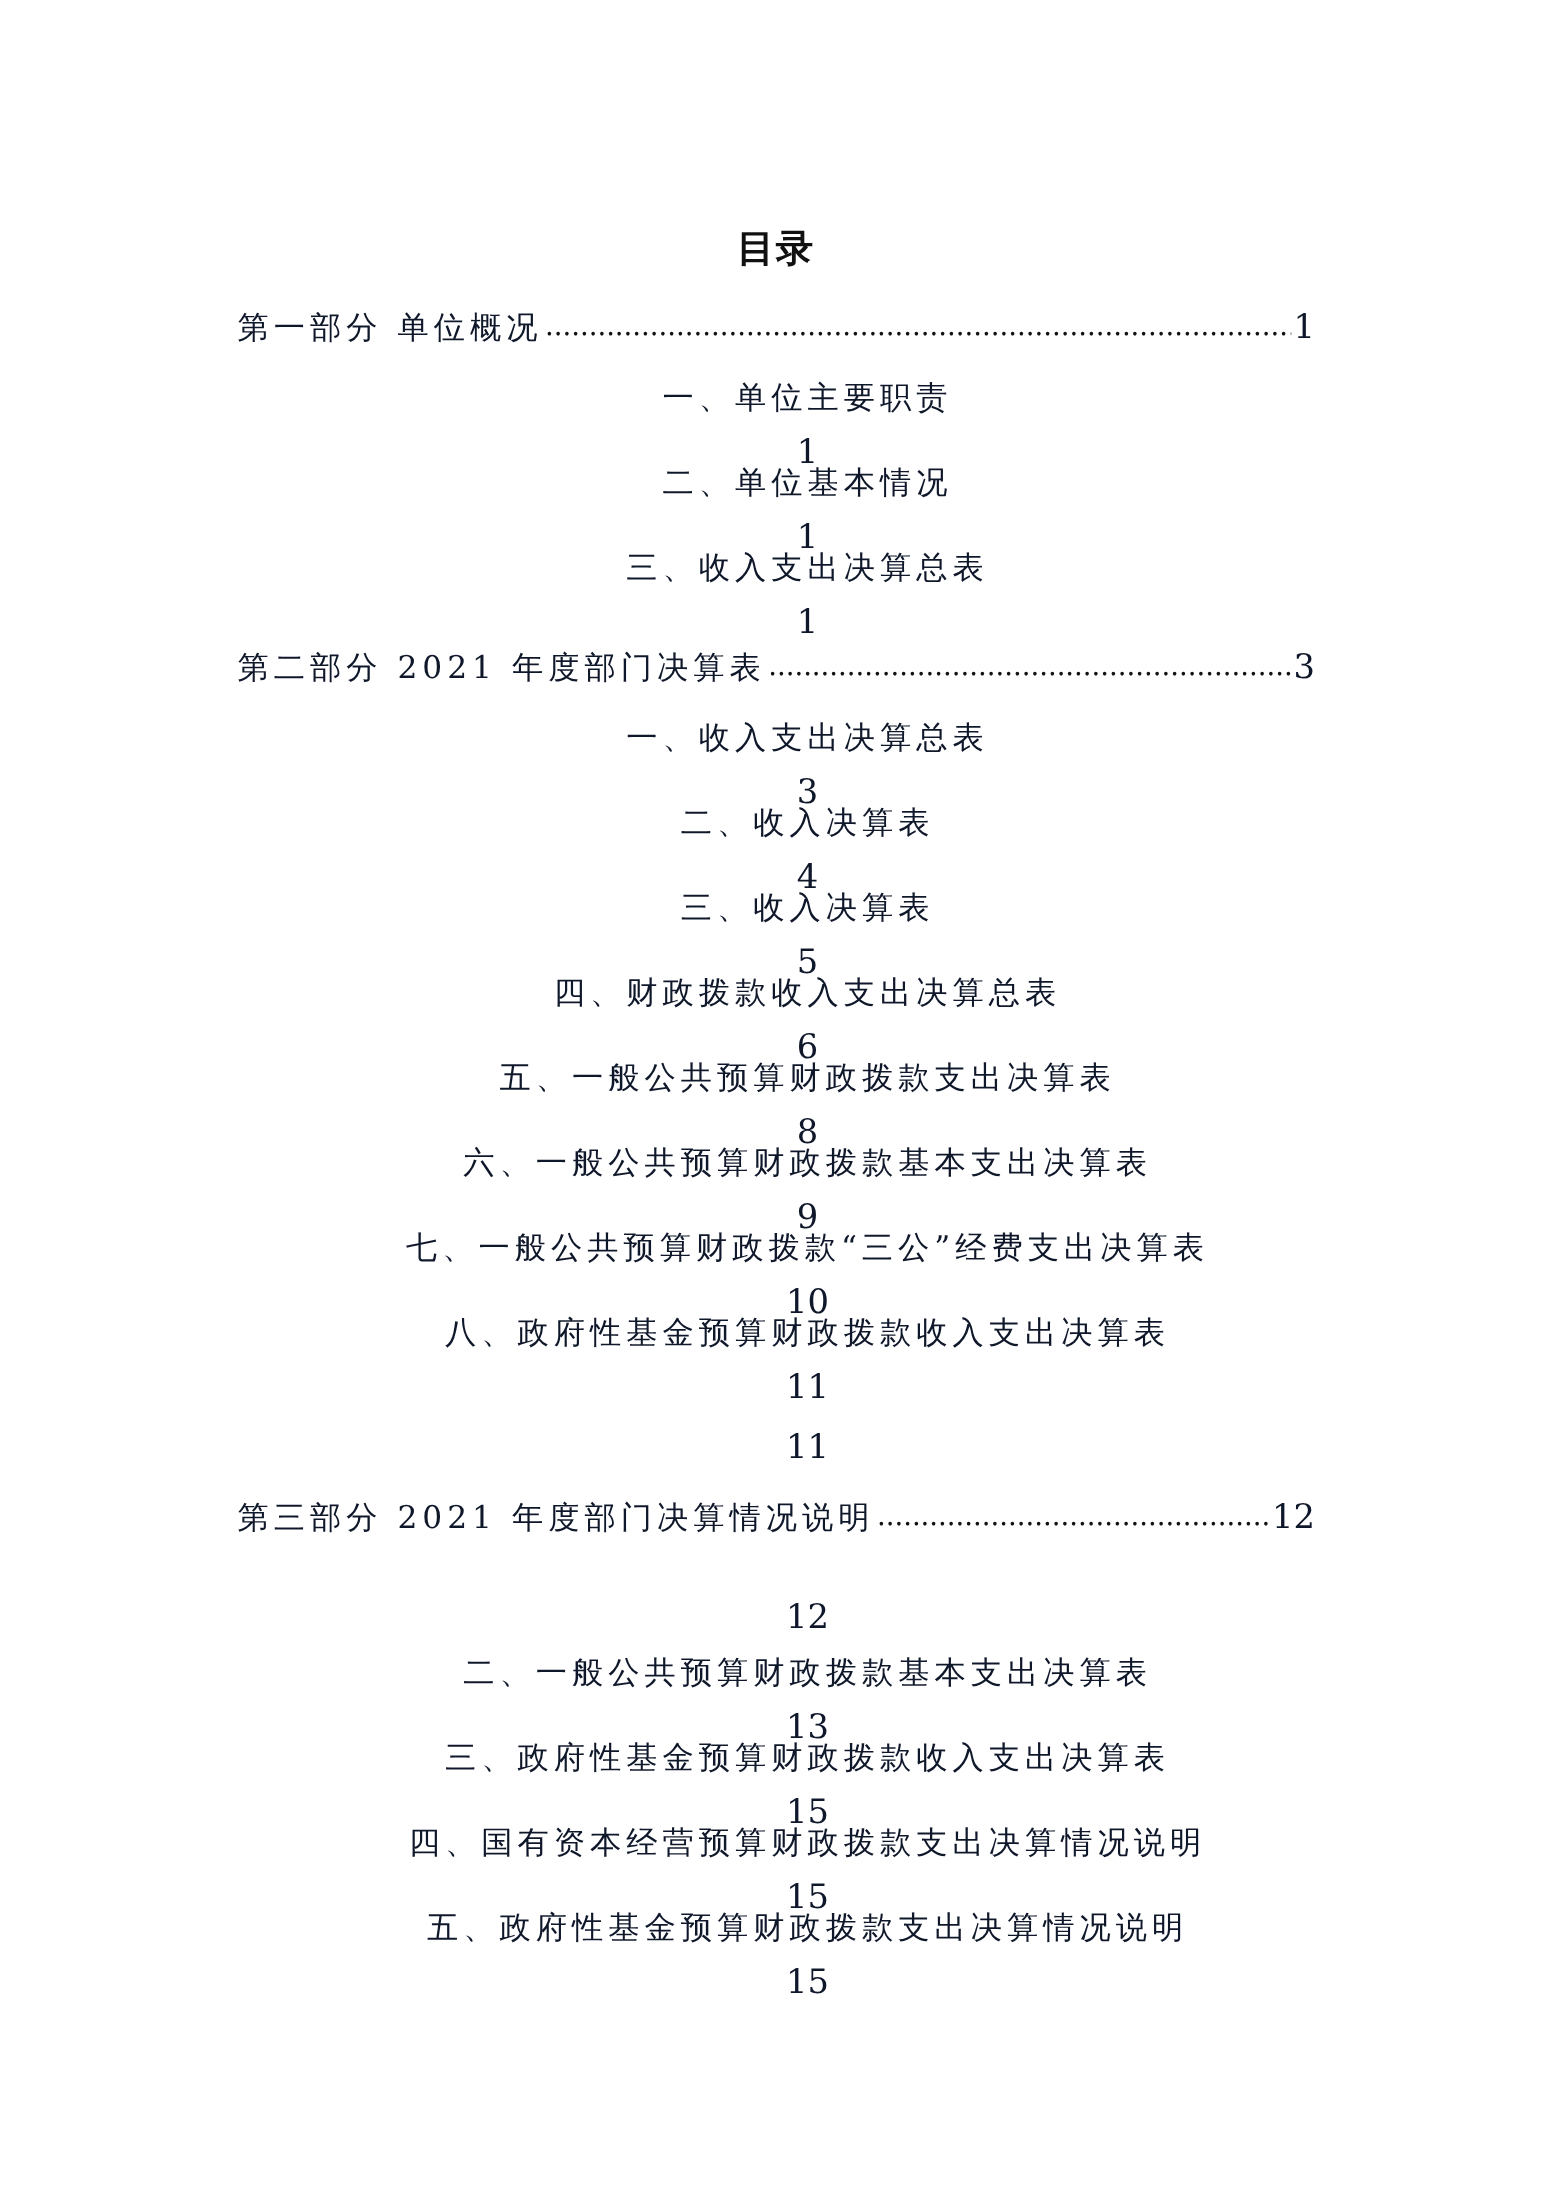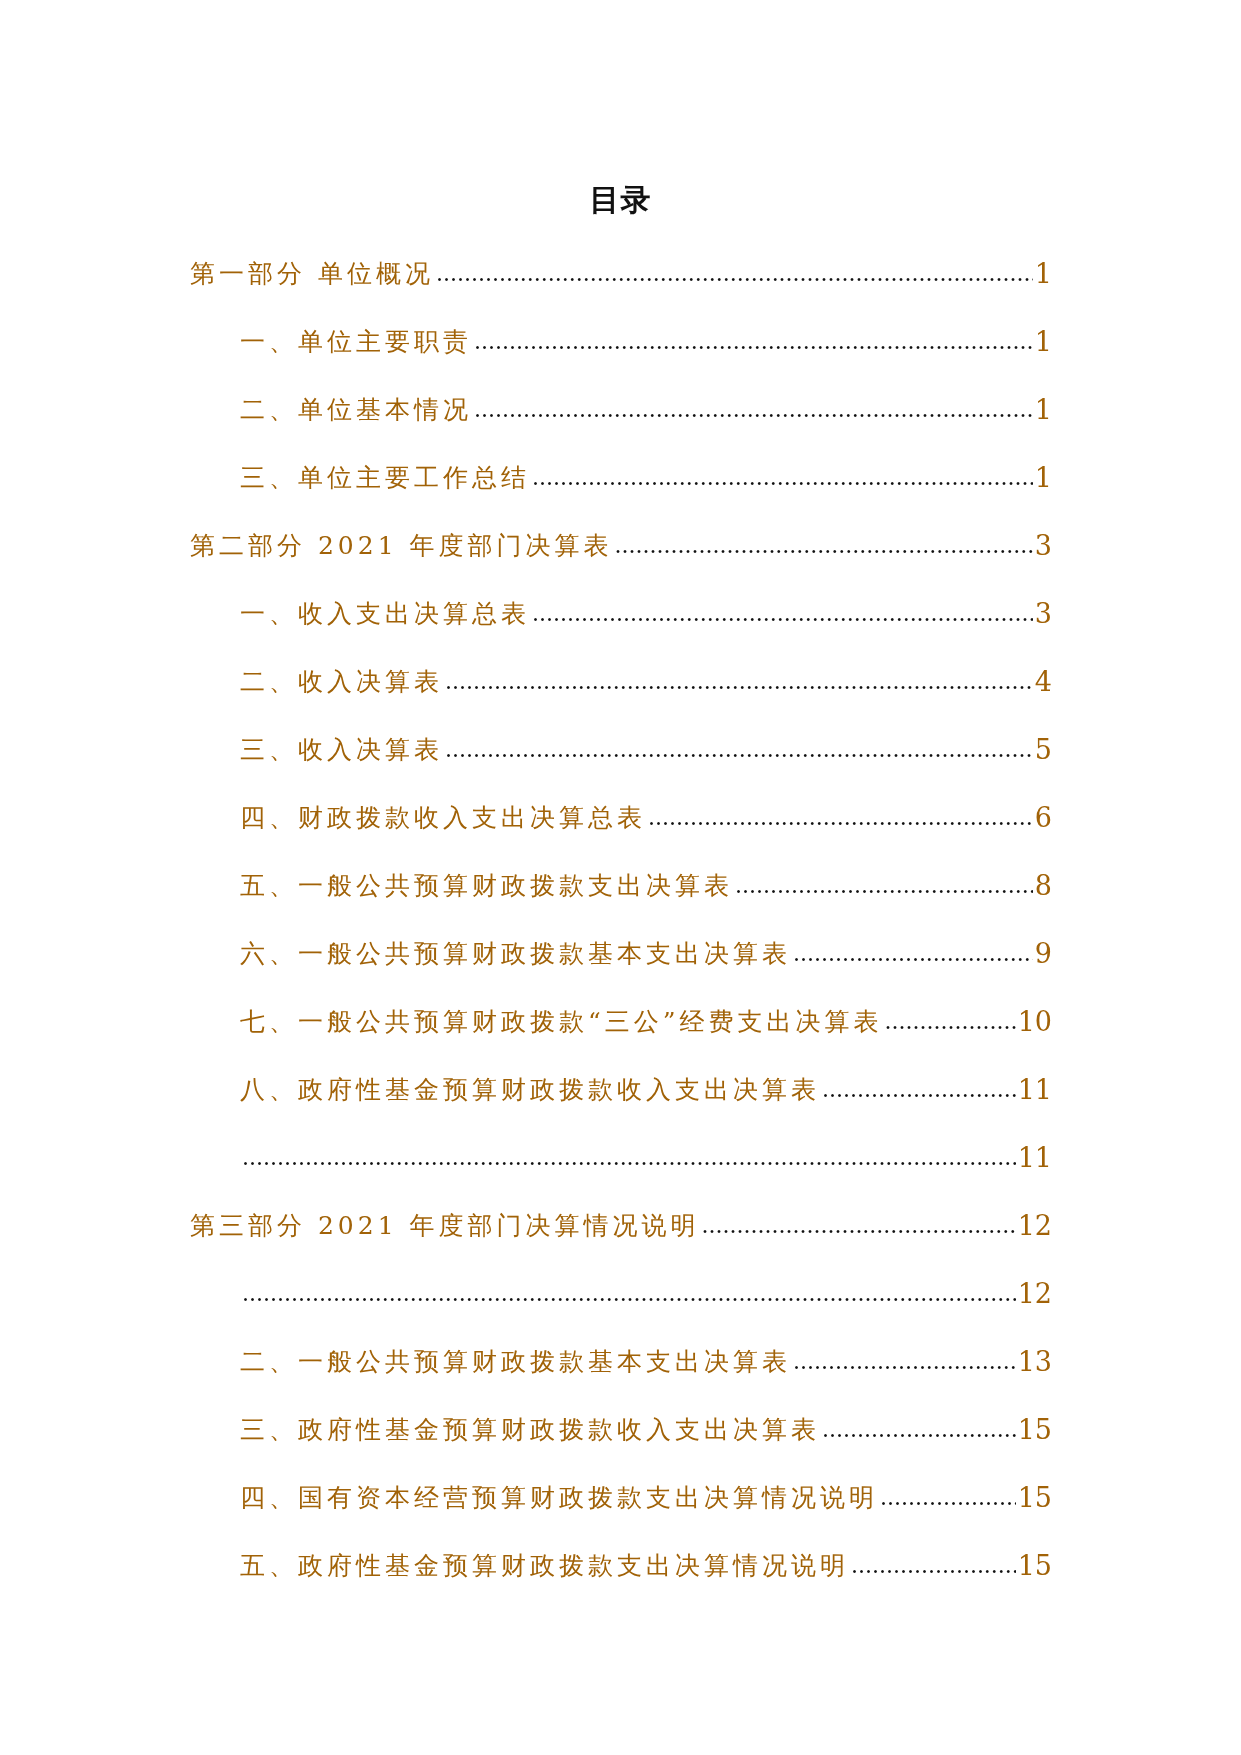--- a/index.html
+++ b/index.html
@@ -37,30 +37,31 @@
       position: absolute;
       top: 228px;
       left: 190px;
       width: 862px;
       margin: 0;
       padding: 0;
       list-style: none;
     }
     .toc-entry {
       display: flex;
-      align-items: flex-end;
+      align-items: center;
       height: 68px;
       line-height: 44px;
       font-size: 25px;
       text-decoration: none;
-      color: #a16207;
+      color: #0f172a;
       cursor: pointer;
     }
     .toc-entry.level-2 {
       padding-left: 50px;
+      flex-direction: column;
     }
     .toc-label {
       white-space: nowrap;
       letter-spacing: 4px;
       flex: 0 0 auto;
     }
     .toc-leader {
       flex: 1 1 auto;
       overflow: hidden;
       white-space: nowrap;
@@ -103,21 +104,21 @@
       </li>
     <li>
         <a class="toc-entry level-2">
       <span class="toc-label">二、单位基本情况</span>
       <span class="toc-leader"></span>
       <span class="toc-page">1</span>
     </a>
       </li>
     <li>
         <a class="toc-entry level-2">
-      <span class="toc-label">三、单位主要工作总结</span>
+      <span class="toc-label">三、收入支出决算总表</span>
       <span class="toc-leader"></span>
       <span class="toc-page">1</span>
     </a>
       </li>
     <li>
         <a class="toc-entry level-1">
       <span class="toc-label">第二部分 2021 年度部门决算表</span>
       <span class="toc-leader"></span>
       <span class="toc-page">3</span>
     </a>

